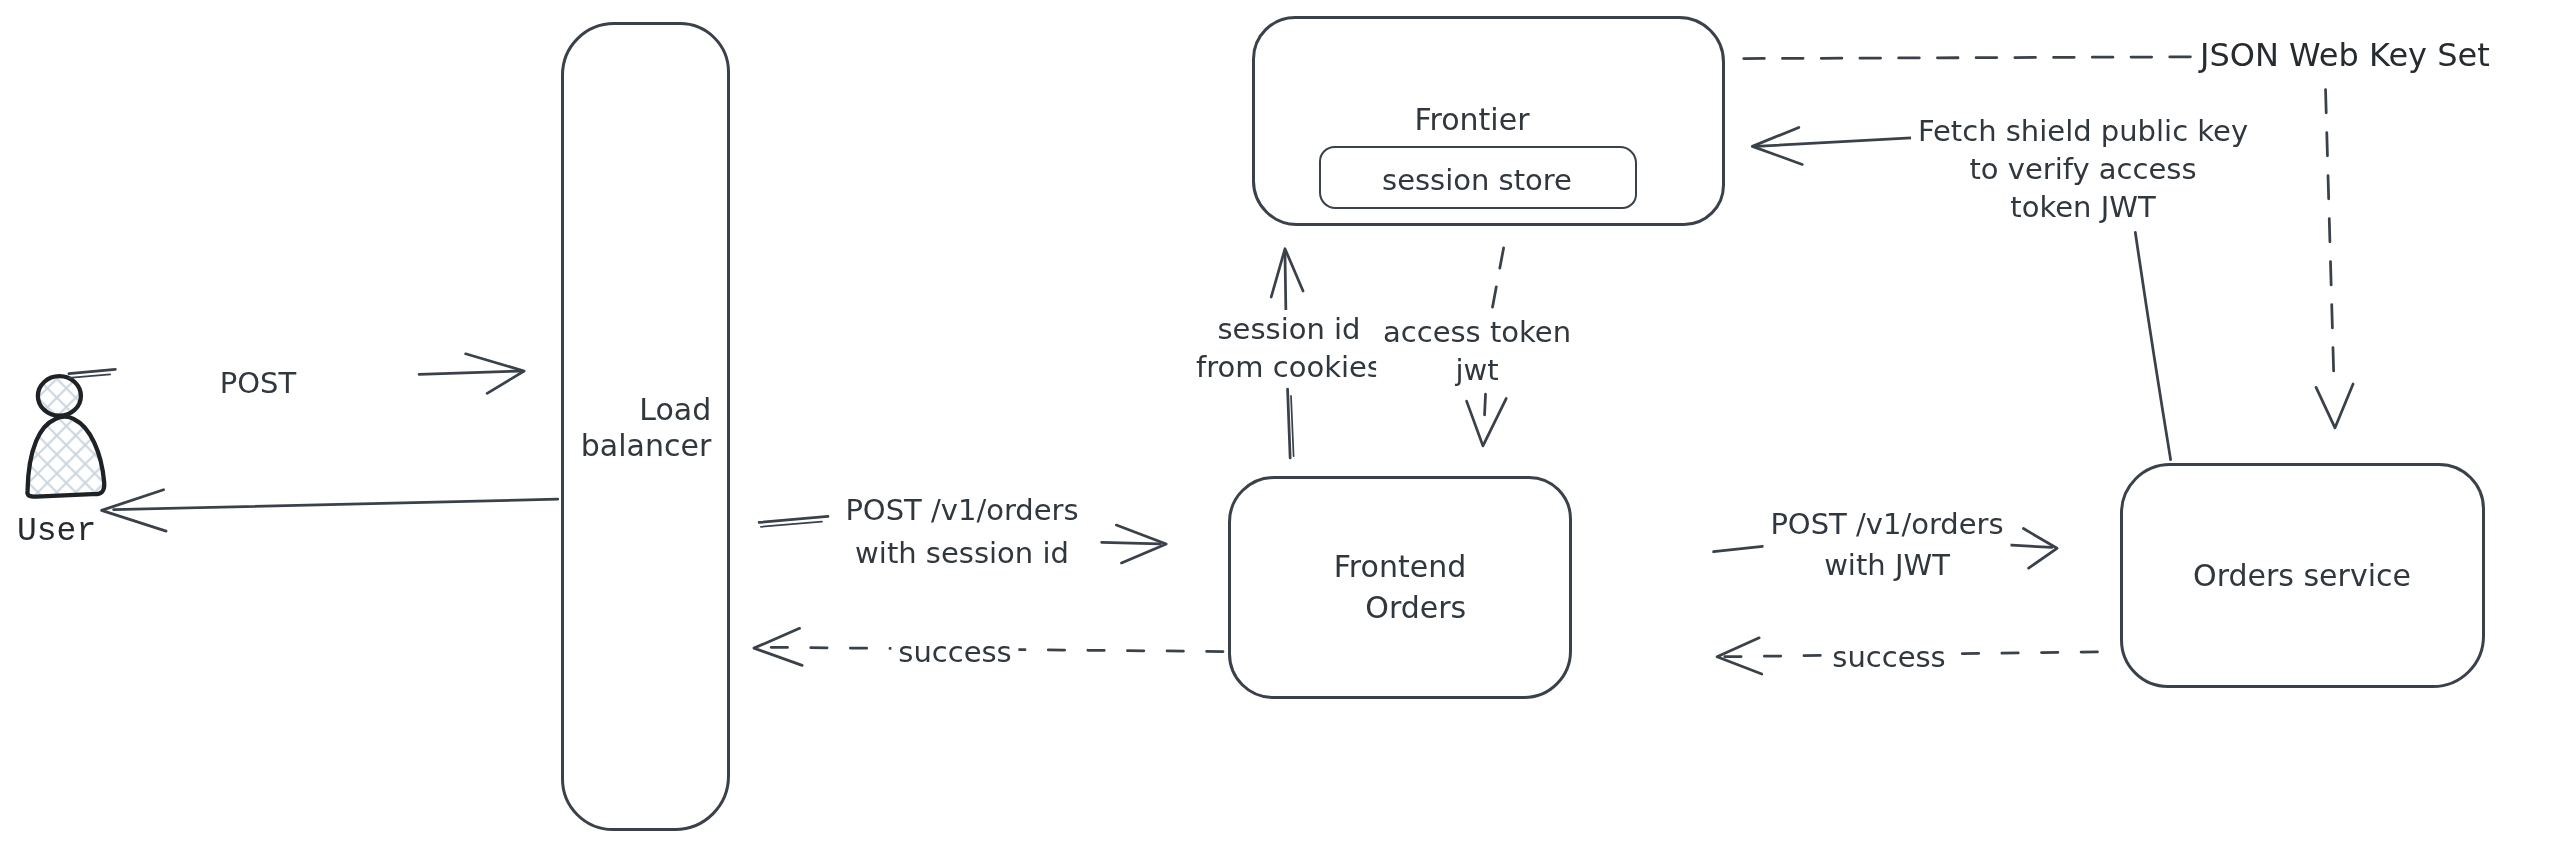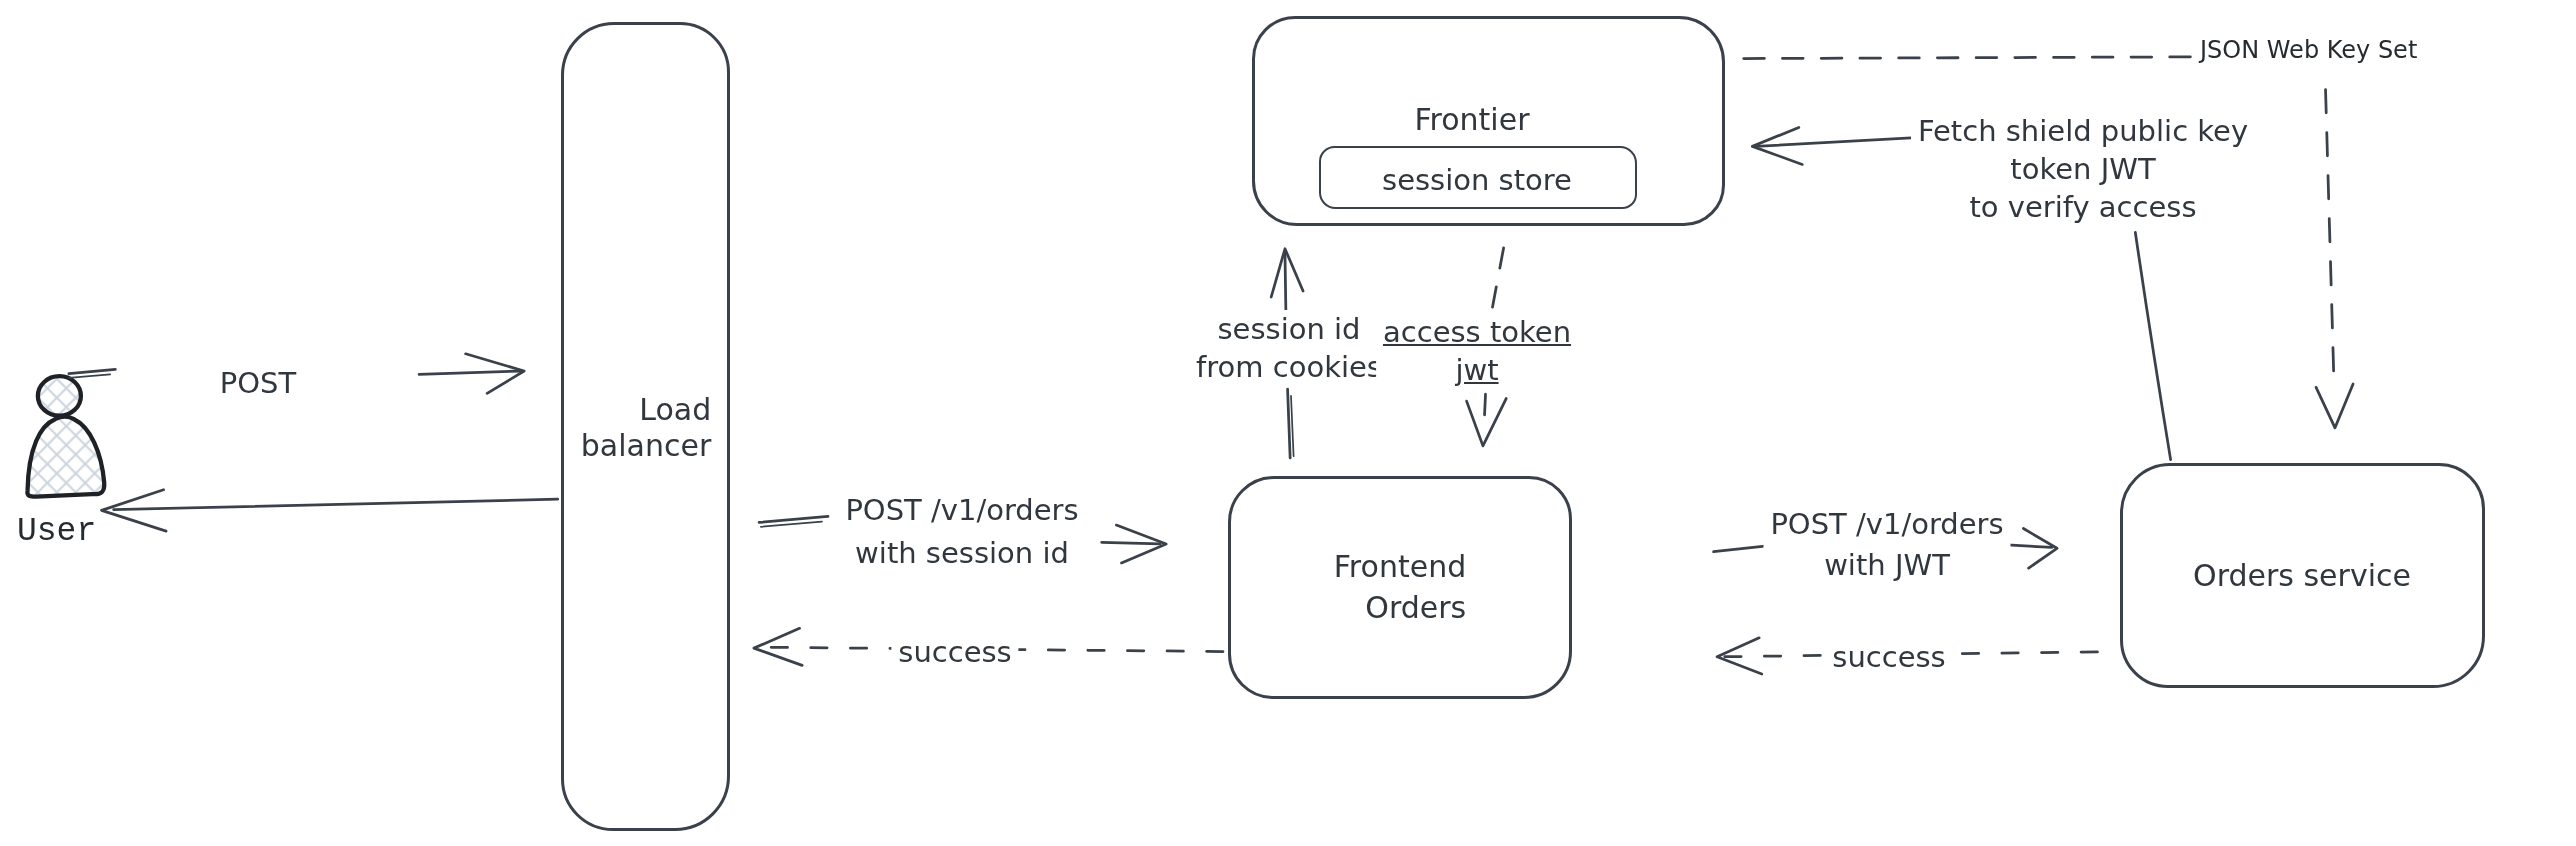--- a/index.html
+++ b/index.html
@@ -171,34 +171,34 @@
     <div>with session id</div>
   </div>
 
   <div class="edge-label" style="left:955px; top:632px;">success</div>
 
   <div class="edge-label tight" style="left:1289px; top:310px;">
     <div>session id</div>
     <div>from cookies</div>
   </div>
 
-  <div class="edge-label tight" style="left:1477px; top:313px;text-decoration:underline;">
+  <div class="edge-label tight" style="left:1477px; top:313px;">
     <div>access token</div>
     <div>jwt</div>
   </div>
 
   <div class="edge-label" style="left:1887px; top:504px;">
     <div>POST /v1/orders</div>
     <div>with JWT</div>
   </div>
 
   <div class="edge-label" style="left:1889px; top:637px;">success</div>
 
-  <div class="plain-label" style="left:2200px; top:36px; font-size:24px;">JSON Web Key Set</div>
+  <div class="plain-label" style="left:2200px; top:36px; font-size:32px;">JSON Web Key Set</div>
 
   <div class="edge-label tight" style="left:2083px; top:112px;text-align:center;">
     <div>Fetch shield public key</div>
+    <div>to verify access</div>
     <div>token JWT</div>
-    <div>to verify access</div>
   </div>
 
 </div>
 
 
 </body></html>

